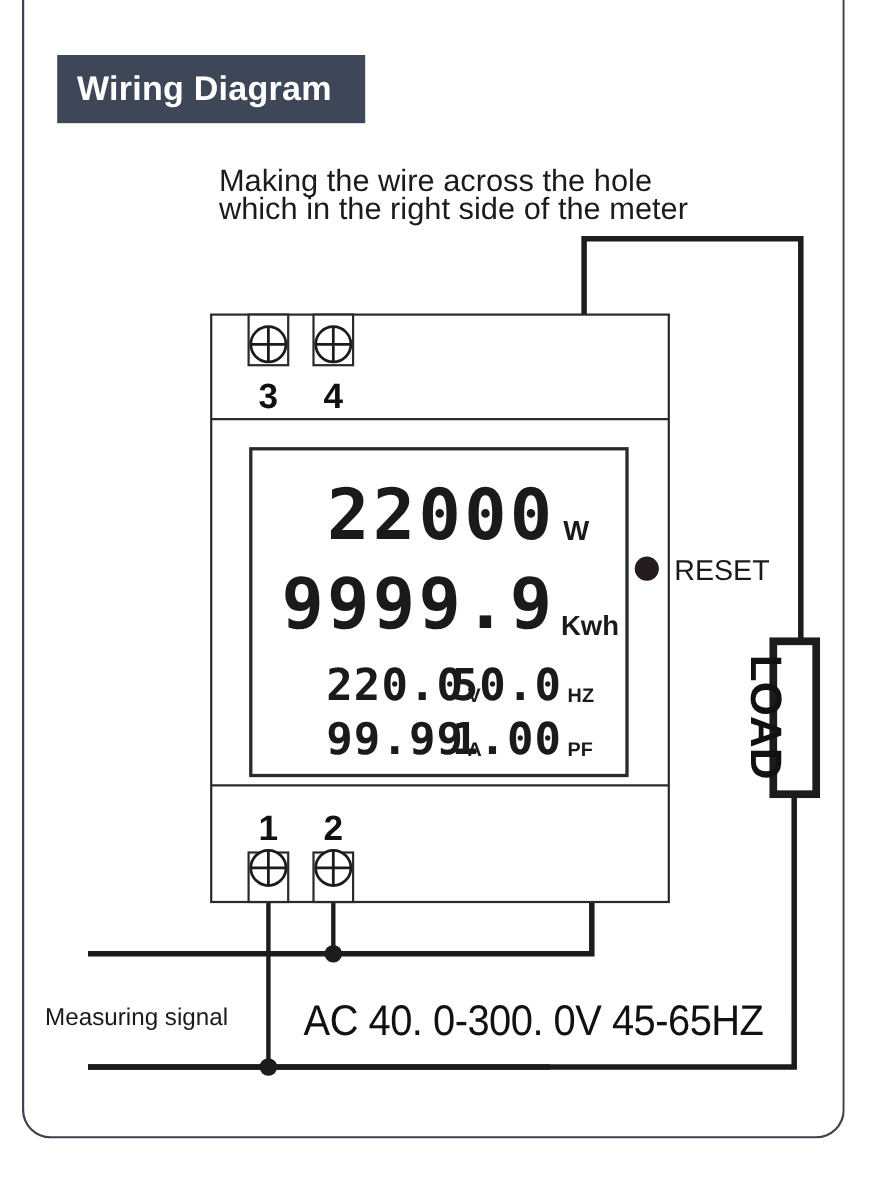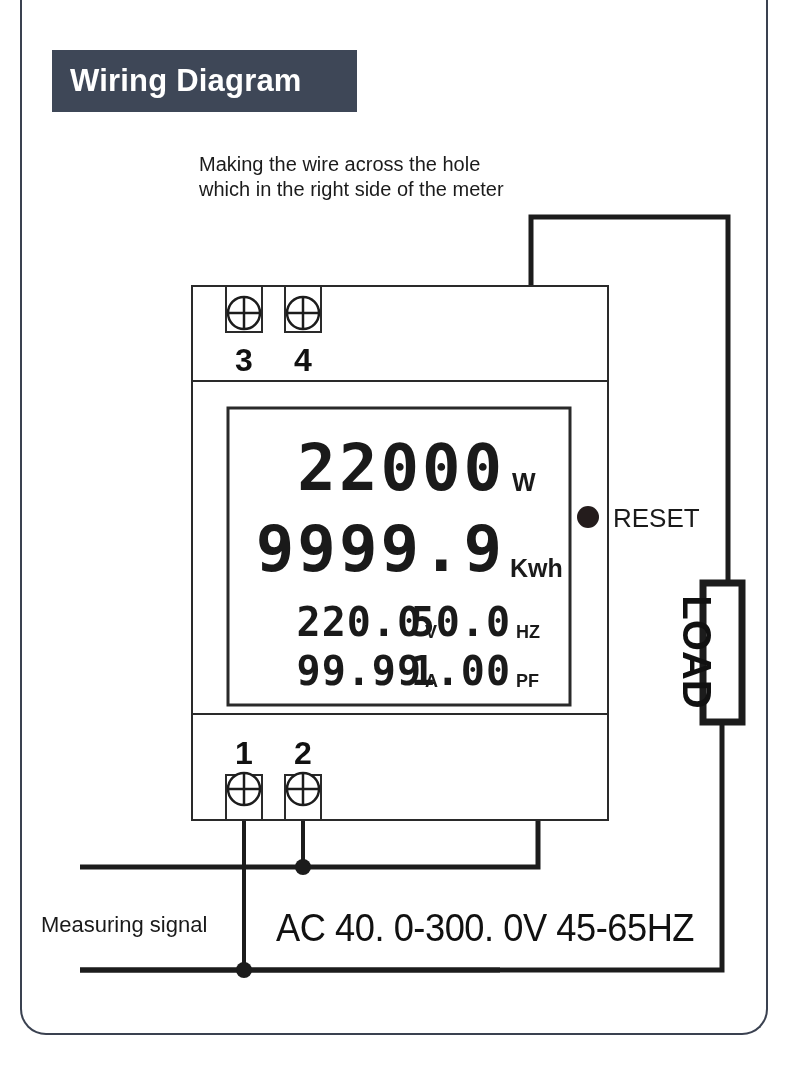--- a/index.html
+++ b/index.html
@@ -28,41 +28,41 @@
     border-bottom-right-radius: 26px;
     box-sizing: border-box;
     background: #ffffff;
   }
 
   
   #title-banner {
     position: absolute;
     left: 52px;
     top: 50px;
-    width: 305px;
+    width: 280px;
     height: 62px;
     background: #3e4757;
     display: flex;
     align-items: center;
     padding-left: 18px;
     box-sizing: border-box;
   }
   #title-banner .t {
     color: #ffffff;
     font-size: 31px;
     font-weight: bold;
     letter-spacing: 0.2px;
   }
 
   
   #instruction {
     position: absolute;
     left: 199px;
     top: 152px;
-    font-size: 20px;
+    font-size: 28px;
     line-height: 25px;
     color: #1b1b1b;
     white-space: pre;
   }
 
   
   #diagram {
     position: absolute;
     left: 0;
     top: 0;

